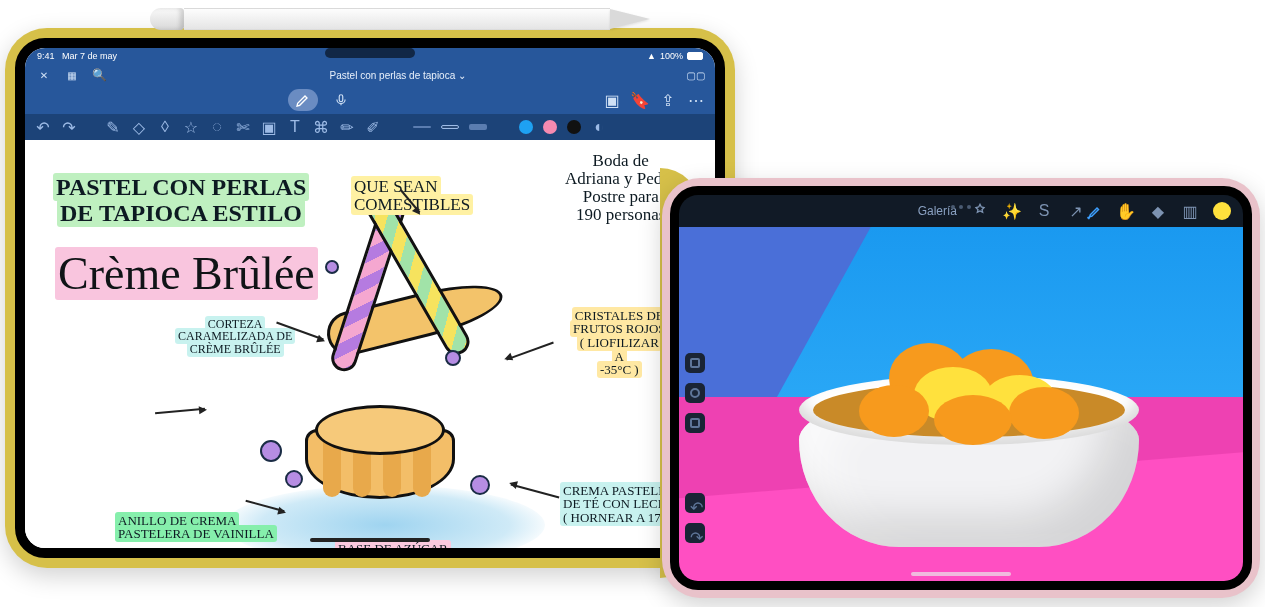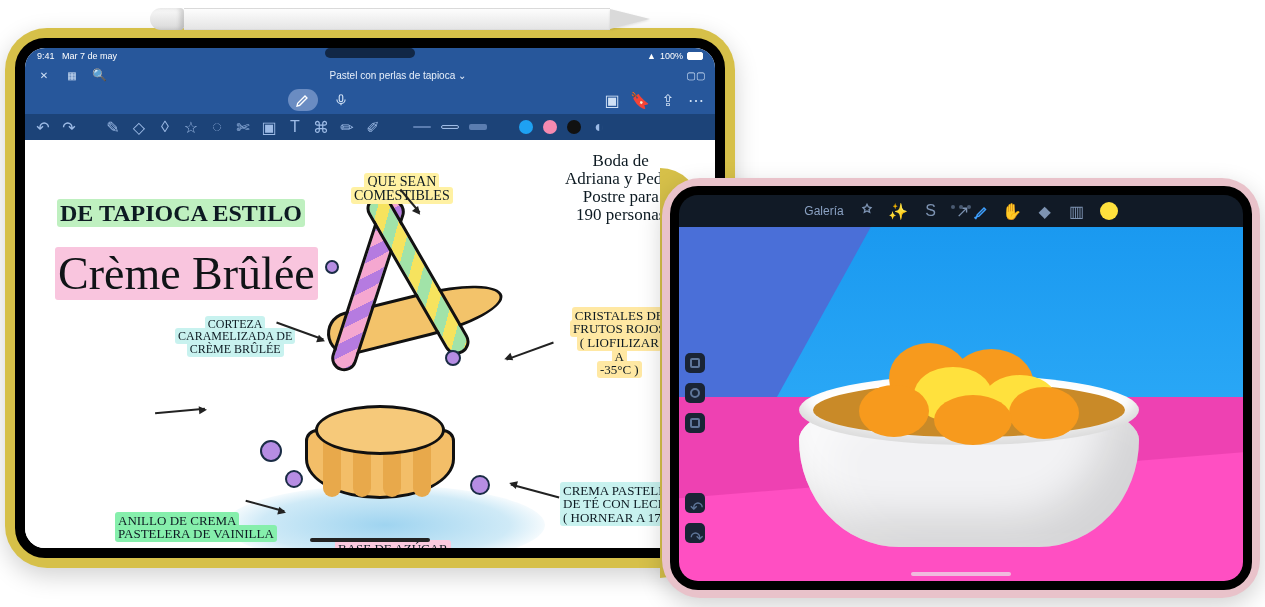--- a/index.html
+++ b/index.html
@@ -51,21 +51,21 @@
   .stickB { left:380px; top:45px; transform: rotate(-30deg); background: repeating-linear-gradient(135deg,#a1e3a8 0 12px,#f6e35e 12px 24px); }
   .cookie { position:absolute; left:300px; top:155px; width:180px; height:44px; background:#f3c36a; border:3px solid #111; border-radius:22px 80px 80px 22px/22px 22px 22px 22px; transform:rotate(-14deg); }
   .arrow { position:absolute; border-top:2px solid #222; width:50px; height:0; }
   .arrow:after { content:""; position:absolute; right:-2px; top:-4px; border-left:8px solid #222; border-top:4px solid transparent; border-bottom:4px solid transparent; }
 
   .home1 { position:absolute; bottom:6px; left:50%; transform:translateX(-50%); width:120px; height:4px; background:#222; border-radius:3px; }
 
   
   .ipad2 { position: absolute; top: 178px; left: 662px; width: 598px; height: 420px; border-radius: 38px; background: #e9c2ca; padding: 8px; z-index: 4; box-shadow: 0 8px 24px rgba(0,0,0,.18); }
   .screen2 { width:100%; height:100%; border-radius:28px; overflow:hidden; position:relative; border:9px solid #000; background:#000; }
-  .topbar2 { height: 32px; background: #111a26; display:flex; align-items:center; justify-content:center; padding:0 12px; position:relative; z-index:3; }
+  .topbar2 { height: 32px; background: #111a26; display:flex; align-items:center; justify-content:flex-end; padding:0 12px; position:relative; z-index:3; }
   .tb2-left, .tb2-right { display:flex; align-items:center; gap:14px; }
   .tb2-btn { width:18px; height:18px; color:#7d93b2; display:flex; align-items:center; justify-content:center; cursor:pointer; }
   .tb2-gallery { color:#8aa1c2; font-size:12px; cursor:pointer; }
   .dot-yellow { width:18px; height:18px; border-radius:50%; background:#ffe13d; cursor:pointer; }
   .tb2-center-dots { position:absolute; left:50%; top:10px; transform:translateX(-50%); display:flex; gap:4px; }
   .tb2-center-dots span { width:4px; height:4px; border-radius:50%; background:#4a5a72; }
 
   .art2 { position:absolute; top:32px; left:0; right:0; bottom:0; overflow:hidden; }
   .bg-top { position:absolute; top:0; left:0; right:0; height:52%; background: linear-gradient(#1a99f0,#2aa8f6); }
   .bg-wall { position:absolute; top:0; left:0; width:40%; height:52%; background:#4a6fd8; clip-path: polygon(0 0, 85% 0, 40% 100%, 0 100%); }
@@ -168,20 +168,23 @@
       <span class="stroke" style="background:#5b7db0;height:6px"></span>
       <span style="flex:0 0 12px"></span>
       <span class="swatch" style="background:#1ea1f2"></span>
       <span class="swatch" style="background:#f58ab0"></span>
       <span class="swatch" style="background:#111"></span>
       <span class="dt-btn">◐</span>
     </div>
 
     <div class="canvas1">
 
+      <div class="hand title-big" style="left:28px; top:10px;">
+        <span class="hl" style="background:#bff0c0">PASTEL CON PERLAS</span>
+      </div>
       <div class="hand title-big" style="left:32px; top:36px;">
         <span class="hl" style="background:#bff0c0">DE TAPIOCA ESTILO</span>
       </div>
       <div class="hand title-script" style="left:30px; top:62px;">
         <span class="hl" style="background:#f9c5de">Crème Brûlée</span>
       </div>
 
       <div class="puddle"></div>
       <div class="flan">
         <div class="body"></div>
@@ -193,21 +196,21 @@
       </div>
       <div class="cookie"></div>
       <div class="stick stickA"></div>
       <div class="stick stickB"></div>
       <div class="bubble" style="left:260px;top:330px;width:18px;height:18px"></div>
       <div class="bubble" style="left:300px;top:120px;width:14px;height:14px"></div>
       <div class="bubble" style="left:420px;top:210px;width:16px;height:16px"></div>
       <div class="bubble" style="left:235px;top:300px;width:22px;height:22px"></div>
       <div class="bubble" style="left:445px;top:335px;width:20px;height:20px"></div>
 
-      <div class="hand" style="left:326px; top:20px; font-size:14px; text-align:center;">
+      <div class="hand" style="left:326px; top:20px; font-size:17px; text-align:left;">
         <span class="hl" style="background:#fff1a3">QUE SEAN
 COMESTIBLES</span>
       </div>
       <div class="hand" style="left:540px; top:12px; font-size:17px; font-family:'Brush Script MT',cursive; text-align:center;">Boda de
 Adriana y Pedro
 Postre para
 190 personas</div>
       <div class="hand" style="left:150px; top:165px; font-size:12px; text-align:center;">
         <span class="hl" style="background:#c8f2ef">CORTEZA
 CARAMELIZADA DE

